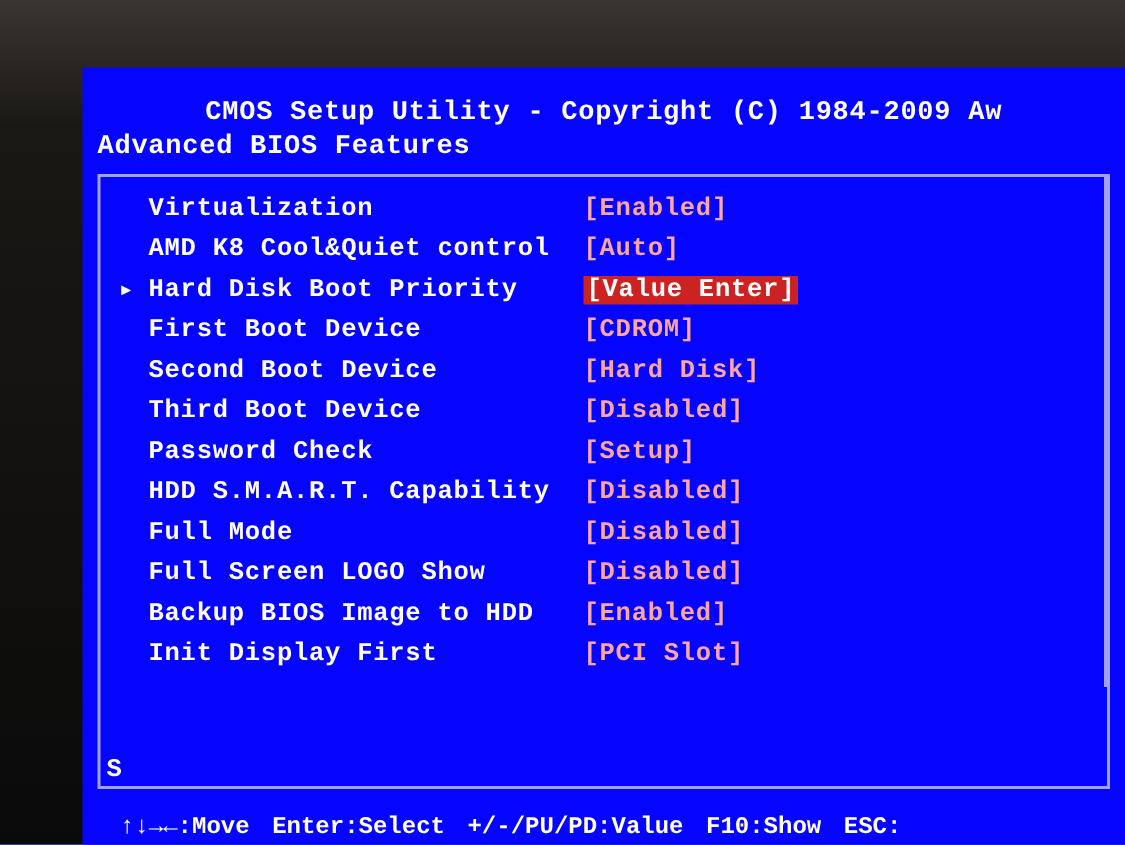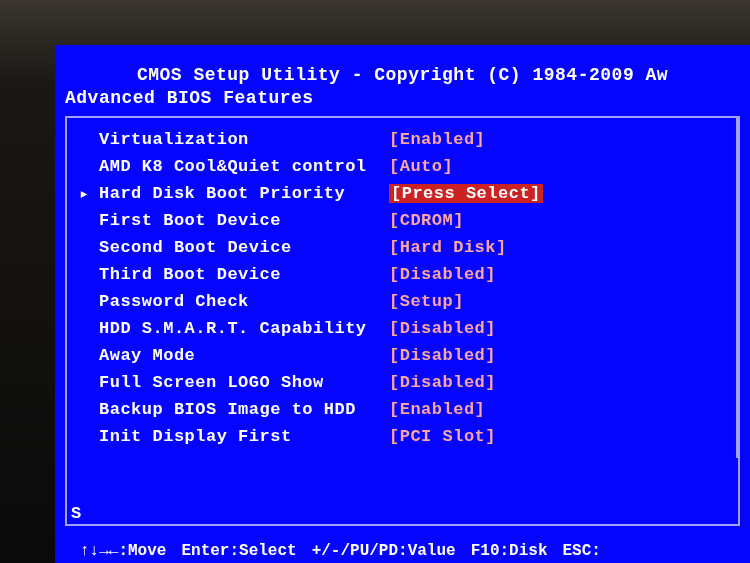--- a/index.html
+++ b/index.html
@@ -128,21 +128,21 @@
           <span class="setting-value">[Enabled]</span>
         </div>
         <div class="setting-row">
           <span class="indicator"></span>
           <span class="setting-label">AMD K8 Cool&amp;Quiet control</span>
           <span class="setting-value">[Auto]</span>
         </div>
         <div class="setting-row">
           <span class="indicator">▸</span>
           <span class="setting-label">Hard Disk Boot Priority</span>
-          <span class="setting-value value-highlight">[Press Select]</span>
+          <span class="setting-value value-highlight">[Value Enter]</span>
         </div>
         <div class="setting-row">
           <span class="indicator"></span>
           <span class="setting-label">First Boot Device</span>
           <span class="setting-value">[CDROM]</span>
         </div>
         <div class="setting-row">
           <span class="indicator"></span>
           <span class="setting-label">Second Boot Device</span>
           <span class="setting-value">[Hard Disk]</span>
@@ -157,21 +157,21 @@
           <span class="setting-label">Password Check</span>
           <span class="setting-value">[Setup]</span>
         </div>
         <div class="setting-row">
           <span class="indicator"></span>
           <span class="setting-label">HDD S.M.A.R.T. Capability</span>
           <span class="setting-value">[Disabled]</span>
         </div>
         <div class="setting-row">
           <span class="indicator"></span>
-          <span class="setting-label">Away Mode</span>
+          <span class="setting-label">Full Mode</span>
           <span class="setting-value">[Disabled]</span>
         </div>
         <div class="setting-row">
           <span class="indicator"></span>
           <span class="setting-label">Full Screen LOGO Show</span>
           <span class="setting-value">[Disabled]</span>
         </div>
         <div class="setting-row">
           <span class="indicator"></span>
           <span class="setting-label">Backup BIOS Image to HDD</span>
@@ -186,16 +186,16 @@
     <div class="right-column">
       <br><br>
       <span>S</span>
     </div>
   </div>
 
   <div class="bottom-bar">
     <span>↑↓→←:Move</span>
     <span>Enter:Select</span>
     <span>+/-/PU/PD:Value</span>
-    <span>F10:Disk</span>
+    <span>F10:Show</span>
     <span>ESC:</span>
   </div>
 </div>
 
 </body></html>

